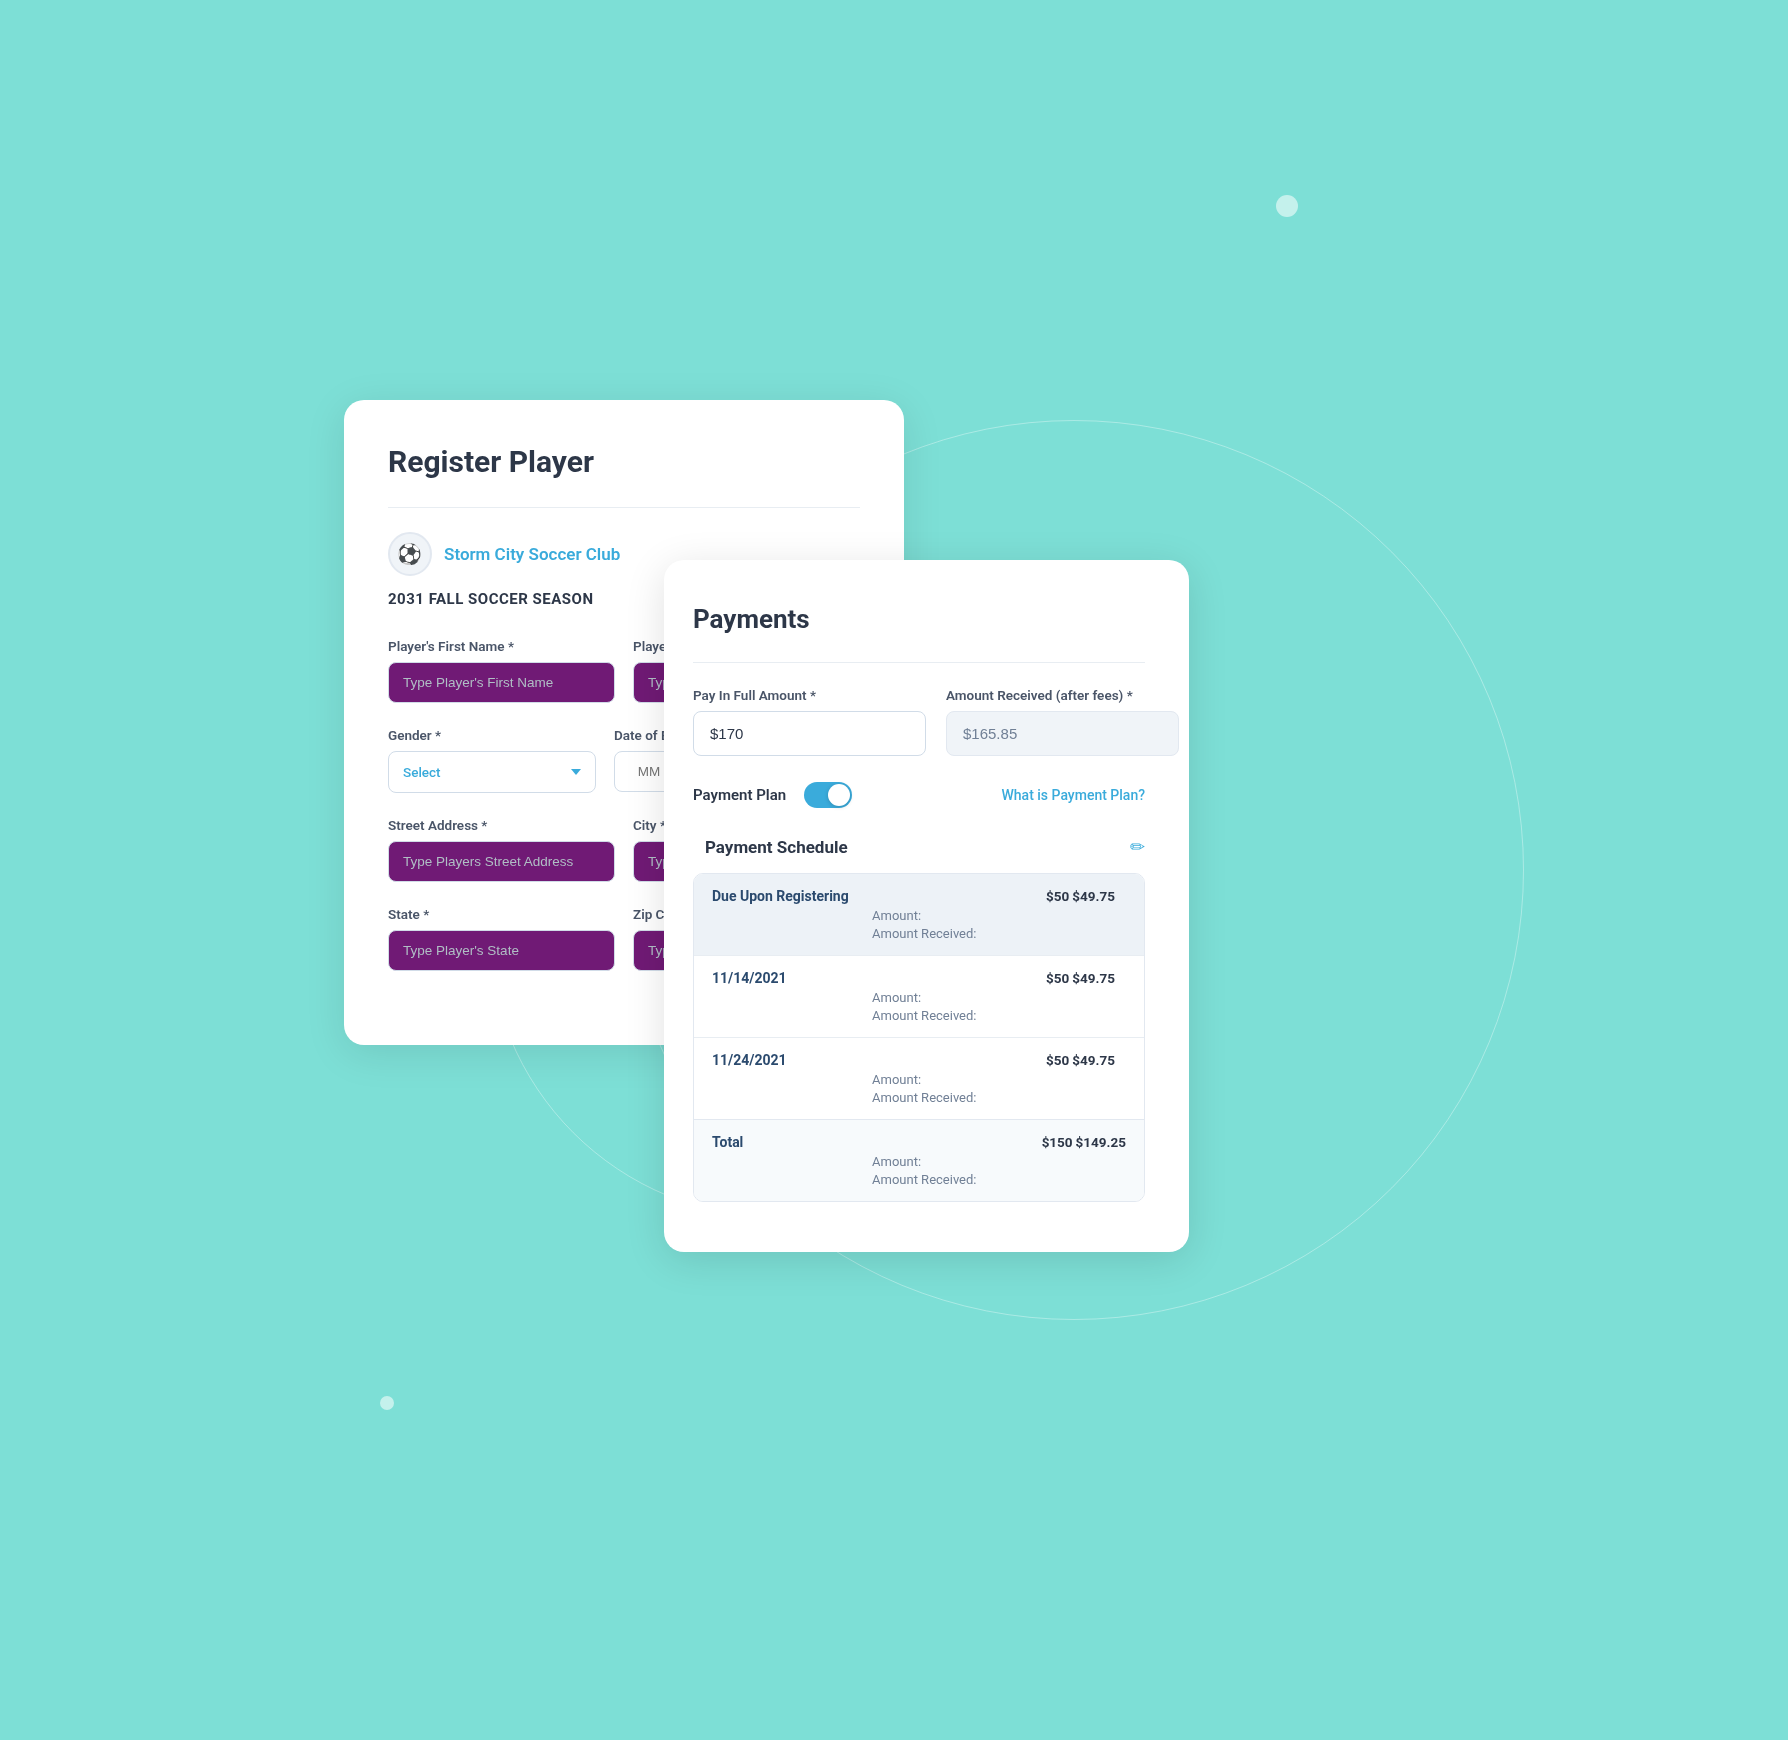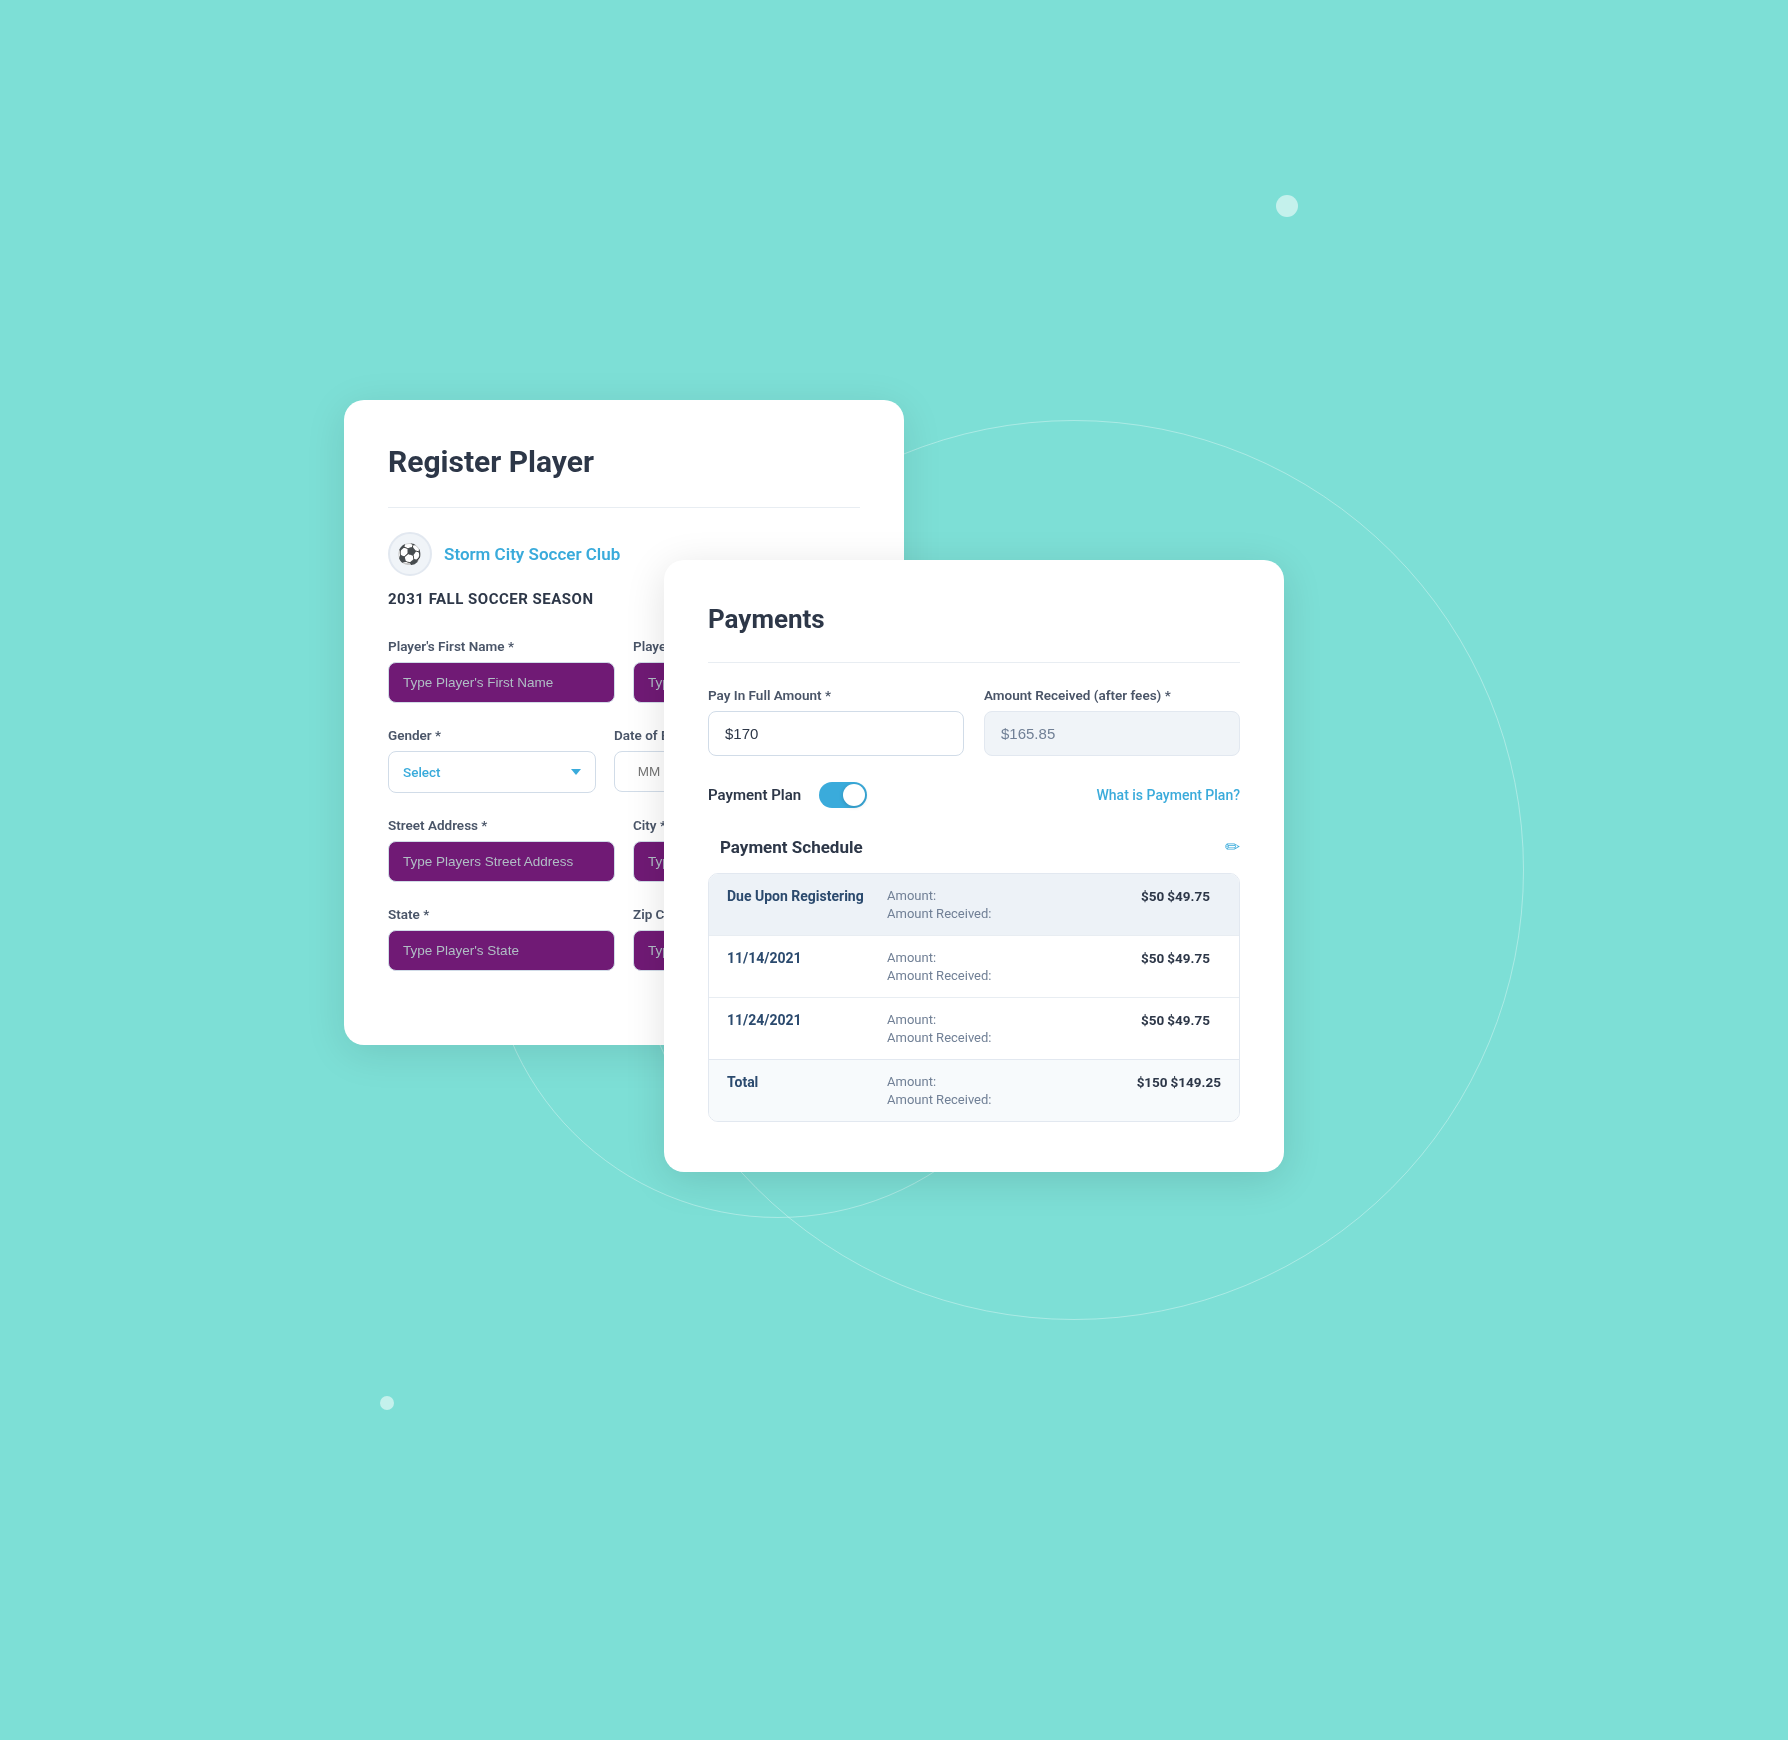--- a/index.html
+++ b/index.html
@@ -185,24 +185,24 @@
       text-align: center;
       background: #fff;
       outline: none;
     }
 
     
     .payments-card {
       position: absolute;
       top: 240px;
       left: 320px;
-      width: 620px;
+      width: 525px;
       background: #fff;
       border-radius: 20px;
-      padding: 44px 44px 50px 44px;
+      padding: 44px 44px 50px 29px;
       box-shadow: 0 8px 40px rgba(0,0,0,0.12);
       z-index: 2;
     }
 
     .payments-card h2 {
       font-size: 26px;
       font-weight: 700;
       color: #2d3748;
       margin-bottom: 28px;
     }
@@ -330,20 +330,21 @@
     .row-key {
       font-size: 14px;
       font-weight: 700;
       color: #2b4a6e;
     }
 
     .row-meta {
       display: flex;
       flex-direction: column;
       gap: 3px;
+      margin-top: 20px;
     }
 
     .meta-line {
       font-size: 13px;
       color: #718096;
     }
 
     .meta-values {
       display: flex;
       flex-direction: row;

